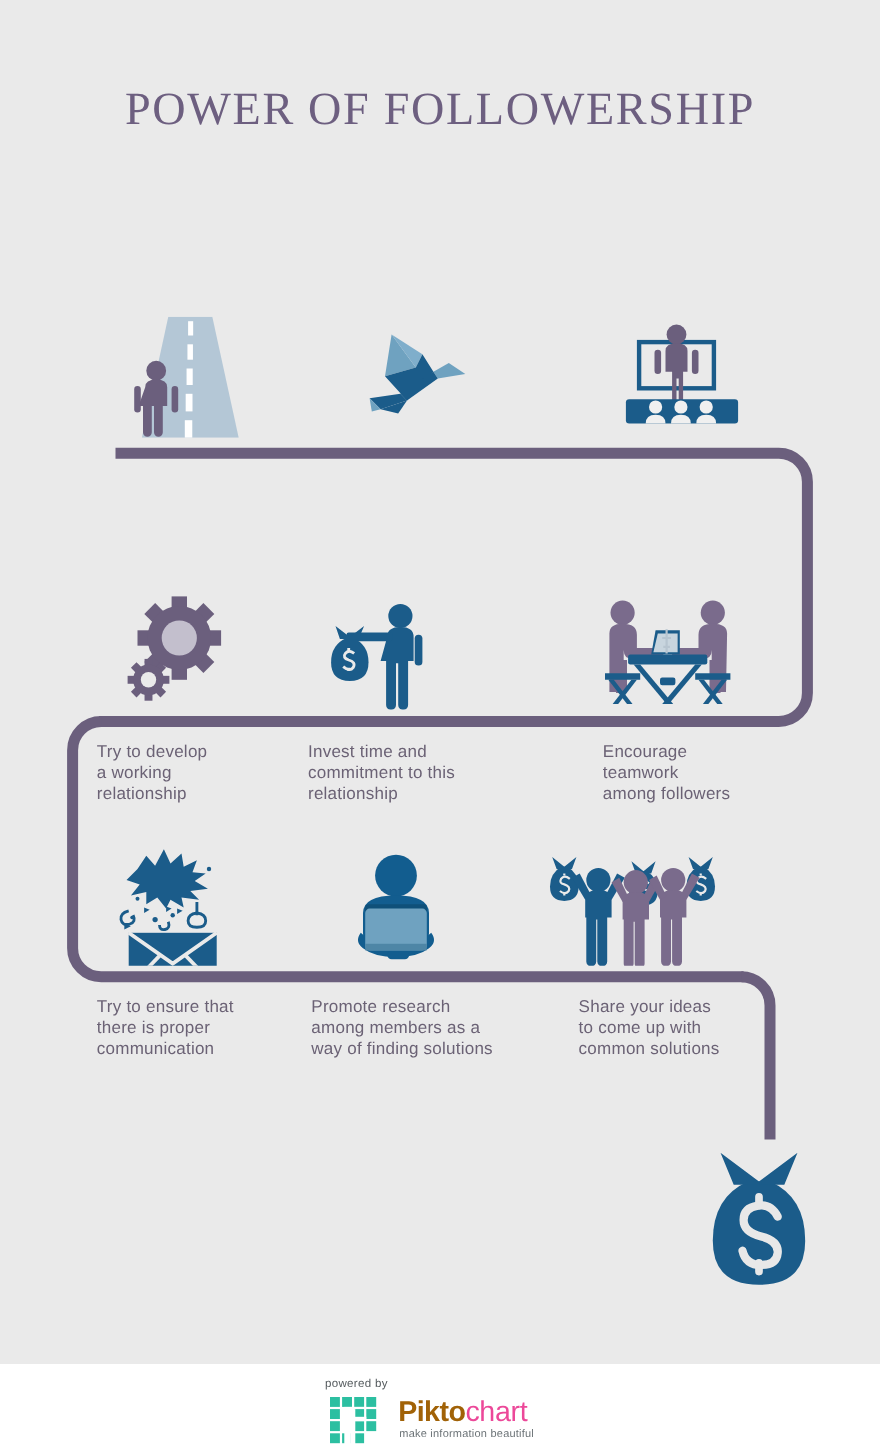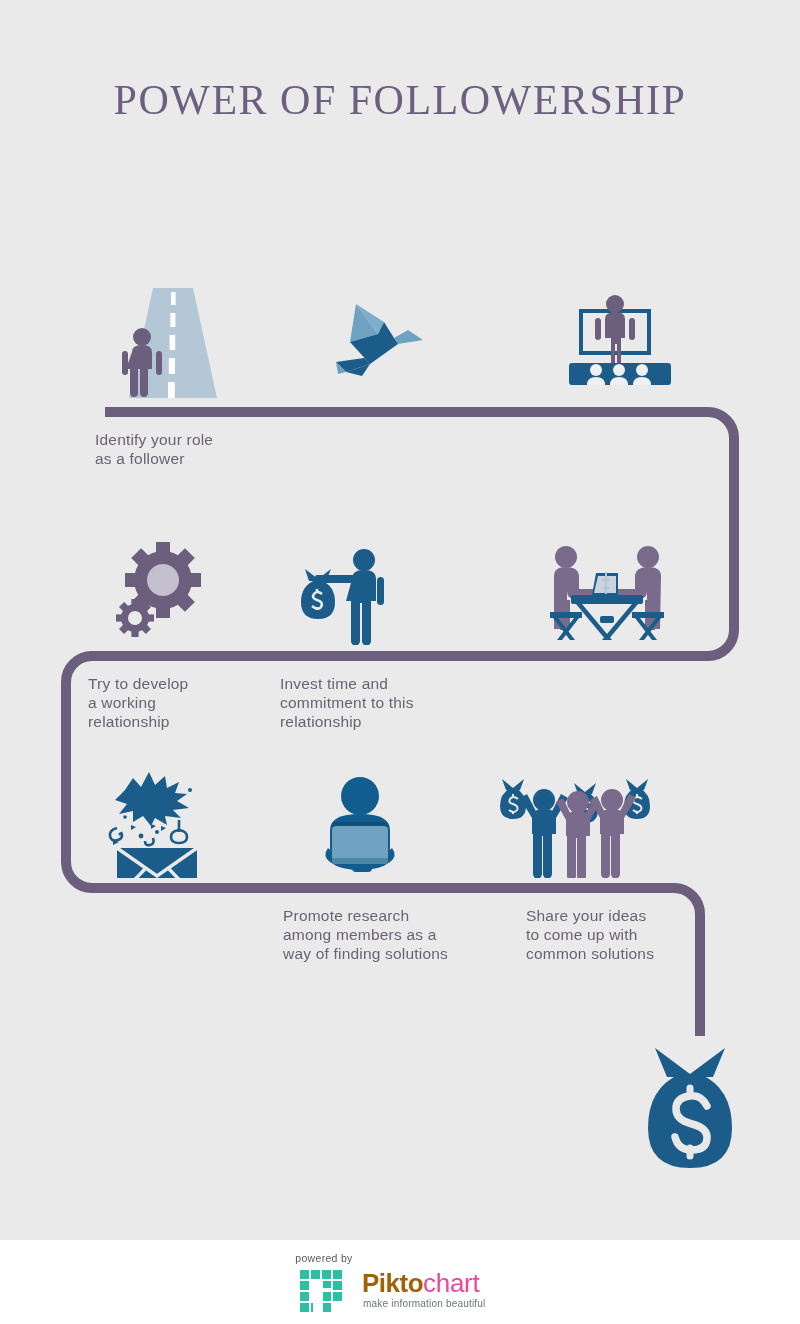--- a/index.html
+++ b/index.html
@@ -85,22 +85,20 @@
         <rect x="73" y="94" width="6.8" height="16"></rect>
       </g>
       <g fill="#6b5f7d">
         <circle cx="47" cy="49" r="9"></circle>
         <path d="M37 64 q0-7 10-7 q10 0 10 7 v17 h-4 v24 a4 4 0 0 1 -8 0 v-24 h-2 v24 a4 4 0 0 1 -8 0 v-24 h-4 z"></path>
         <rect x="27" y="63" width="6" height="24" rx="3"></rect>
         <rect x="61" y="63" width="6" height="24" rx="3"></rect>
       </g>
     </svg>
   </div>
-  <div class="caption" style="left:95px; top:430px; width:200px;">Identify your role
-as a follower</div>
 
   <div class="cell" style="left:320px; top:290px; width:120px; height:100px;">
     <svg width="120" height="100" viewBox="0 0 120 100">
       <polygon points="36,14 58,44 30,52" fill="#6fa2c0"></polygon>
       <polygon points="58,44 36,14 64,32" fill="#7faecb"></polygon>
       <polygon points="30,52 58,44 64,32 74,48 50,74" fill="#1b5c8a"></polygon>
       <polygon points="74,48 88,40 103,50 78,54" fill="#6fa2c0"></polygon>
       <polygon points="74,48 78,54 50,74 44,68" fill="#1b5c8a"></polygon>
       <polygon points="50,74 44,68 16,72 26,82" fill="#1b5c8a"></polygon>
       <polygon points="16,72 26,82 18,84" fill="#6fa2c0"></polygon>
@@ -207,20 +205,23 @@
         <path d="M92 72 h32 v6 h-32 z"></path>
         <path d="M95 78 L112 100 L117 100 L100 78 Z"></path>
         <path d="M121 78 L104 100 L99 100 L116 78 Z"></path>
       </g>
       <g fill="#c8d5de">
         <path d="M58 36 h18 v17 h-22 z"></path>
       </g>
       <path d="M66 32 v22 M62 40 h8 M63 48 h6" stroke="#b7c5d0" stroke-width="2" fill="none"></path>
     </svg>
   </div>
+  <div class="caption" style="left:548px; top:674px; width:190px;">Encourage
+teamwork
+among followers</div>
 
   <div class="cell" style="left:95px; top:768px; width:130px; height:110px;">
     <svg width="130" height="110" viewBox="0 0 130 110">
       <polygon fill="#1b5c8a" points="30,22 38,10 46,19 54,4 60,17 70,8 72,20 84,14 80,25 92,26 82,33 94,40 78,42 86,50 70,48 72,57 60,50 56,58 48,48 38,54 38,43 24,46 32,36 20,32"></polygon>
       <g fill="#1b5c8a">
         <polygon points="36,57 41,59 36,62"></polygon>
         <polygon points="56,56 61,58 56,61"></polygon>
         <polygon points="66,58 71,60 66,63"></polygon>
         <circle cx="46" cy="68" r="2.4"></circle>
         <circle cx="62" cy="64" r="2"></circle>
@@ -232,20 +233,23 @@
       <path d="M22 60 q-8 2 -7 8 q1 6 8 4 q6 -2 3 -8" stroke="#1b5c8a" stroke-width="2.6" fill="none"></path>
       <path d="M58 70 q2 6 -3 7 q-5 1 -5 -4" stroke="#1b5c8a" stroke-width="2.6" fill="none"></path>
       <path d="M84 62 q-8 1 -8 7 q0 6 8 6 q8 0 8 -6 q0 -6 -8 -7 z" stroke="#1b5c8a" stroke-width="2.6" fill="none"></path>
       <path d="M84 52 v12" stroke="#1b5c8a" stroke-width="2.6" fill="none"></path>
       <rect x="22" y="80" width="80" height="50" fill="#1b5c8a"></rect>
       <polyline points="22,80 62,108 102,80" fill="none" stroke="#eaeaea" stroke-width="3.4"></polyline>
       <polyline points="22,130 50,101" fill="none" stroke="#eaeaea" stroke-width="3.4"></polyline>
       <polyline points="102,130 74,101" fill="none" stroke="#eaeaea" stroke-width="3.4"></polyline>
     </svg>
   </div>
+  <div class="caption" style="left:88px; top:906px; width:200px;">Try to ensure that
+there is proper
+communication</div>
 
   <div class="cell" style="left:308px; top:772px; width:110px; height:105px;">
     <svg width="110" height="105" viewBox="0 0 110 105">
       <circle cx="52" cy="24" r="19" fill="#125d8f"></circle>
       <path d="M22 58 q0-16 30-16 q30 0 30 16 v18 q0 12 -12 12 h-36 q-12 0 -12 -12 z" fill="#125d8f"></path>
       <path d="M20 76 q-6 8 2 14 q10 8 30 8 q20 0 30 -8 q8 -6 2 -14 q-10 10 -32 10 q-22 0 -32 -10 z" fill="#125d8f"></path>
       <rect x="44" y="92" width="20" height="8" rx="4" fill="#125d8f"></rect>
       <rect x="24" y="50" width="56" height="8" rx="3" fill="#0f5079"></rect>
       <rect x="24" y="54" width="56" height="38" rx="4" fill="#6fa2c0"></rect>
       <rect x="24" y="86" width="56" height="6" fill="#4e86a6"></rect>

